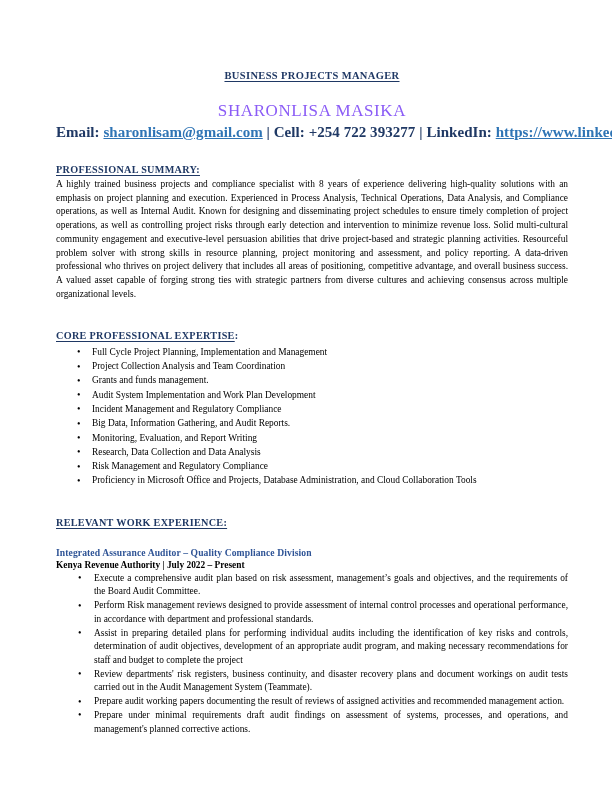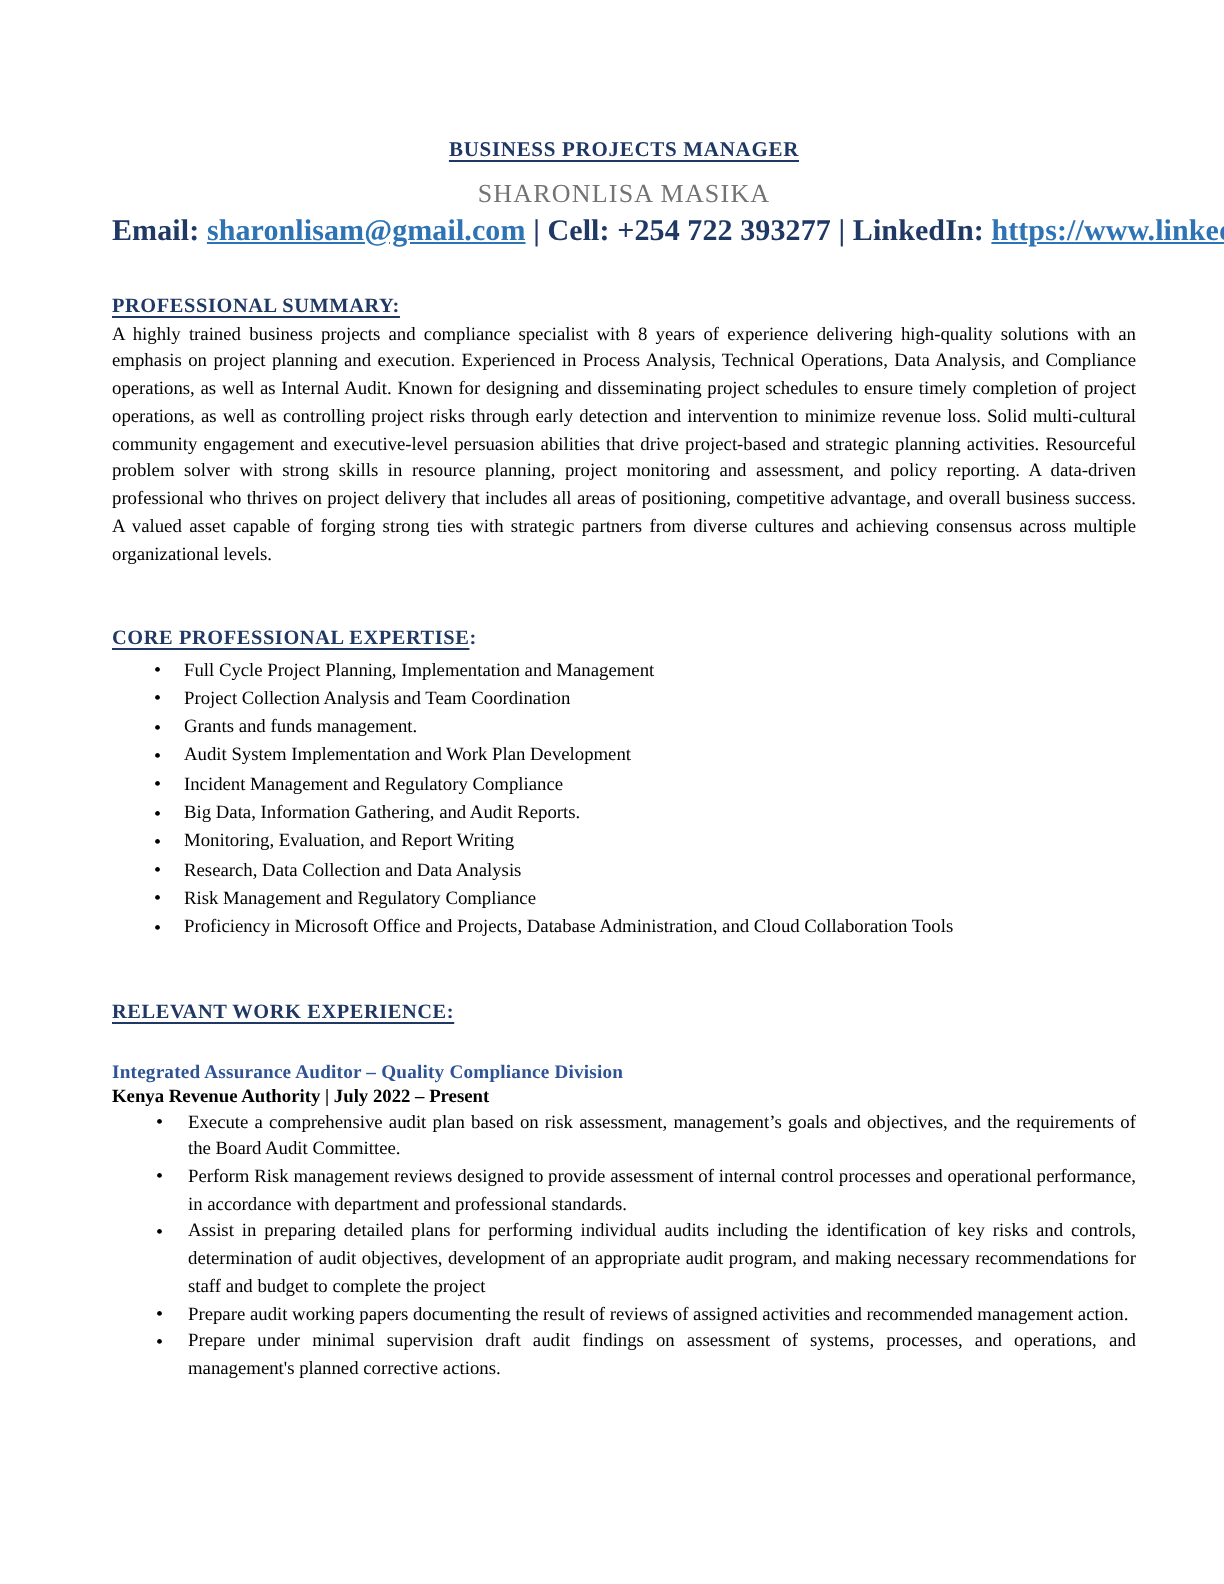--- a/index.html
+++ b/index.html
@@ -29,25 +29,25 @@
     font-size: 10.5px;
     font-weight: bold;
     letter-spacing: 0.35px;
     color: #1F3864;
     text-decoration: underline;
     text-underline-offset: 2px;
     margin: 8px 0 0 0;
   }
   .cand-name {
     text-align: center;
-    font-size: 13px;
+    font-size: 17px;
     font-weight: normal;
     letter-spacing: 0.6px;
-    color: #737373;
-    margin: 9px 0 0 0;
+    color: #8b5cf6;
+    margin: 21px 0 0 0;
     line-height: 1.05;
   }
   .contact-line {
     text-align: center;
     font-size: 15px;
     font-weight: bold;
     color: #1F3864;
     margin: 4px 0 0 0;
     white-space: nowrap;
     letter-spacing: 0.05px;
@@ -162,19 +162,20 @@
 
   <div class="sect-work">
     <div class="section-heading"><span class="hd-text">RELEVANT WORK EXPERIENCE:</span></div>
     <div id="jobs-container">
         <div class="job-title">Integrated Assurance Auditor – Quality Compliance Division</div>
         <div class="job-meta">Kenya Revenue Authority | July 2022 – Present</div>
         <ul class="bullets justified">
           <li>Execute a comprehensive audit plan based on risk assessment, management’s goals and objectives, and the requirements of the Board Audit Committee.</li>
           <li>Perform Risk management reviews designed to provide assessment of internal control processes and operational performance, in accordance with department and professional standards.</li>
           <li>Assist in preparing detailed plans for performing individual audits including the identification of key risks and controls, determination of audit objectives, development of an appropriate audit program, and making necessary recommendations for staff and budget to complete the project</li>
+          <li>Review departments' risk registers, business continuity, and disaster recovery plans and document workings on audit tests carried out in the Audit Management System (Teammate).</li>
           <li>Prepare audit working papers documenting the result of reviews of assigned activities and recommended management action.</li>
-          <li>Prepare under minimal supervision draft audit findings on assessment of systems, processes, and operations, and management's planned corrective actions.</li>
+          <li>Prepare under minimal requirements draft audit findings on assessment of systems, processes, and operations, and management's planned corrective actions.</li>
         </ul>
       </div>
   </div>
 
 </div>
 
 </body></html>

